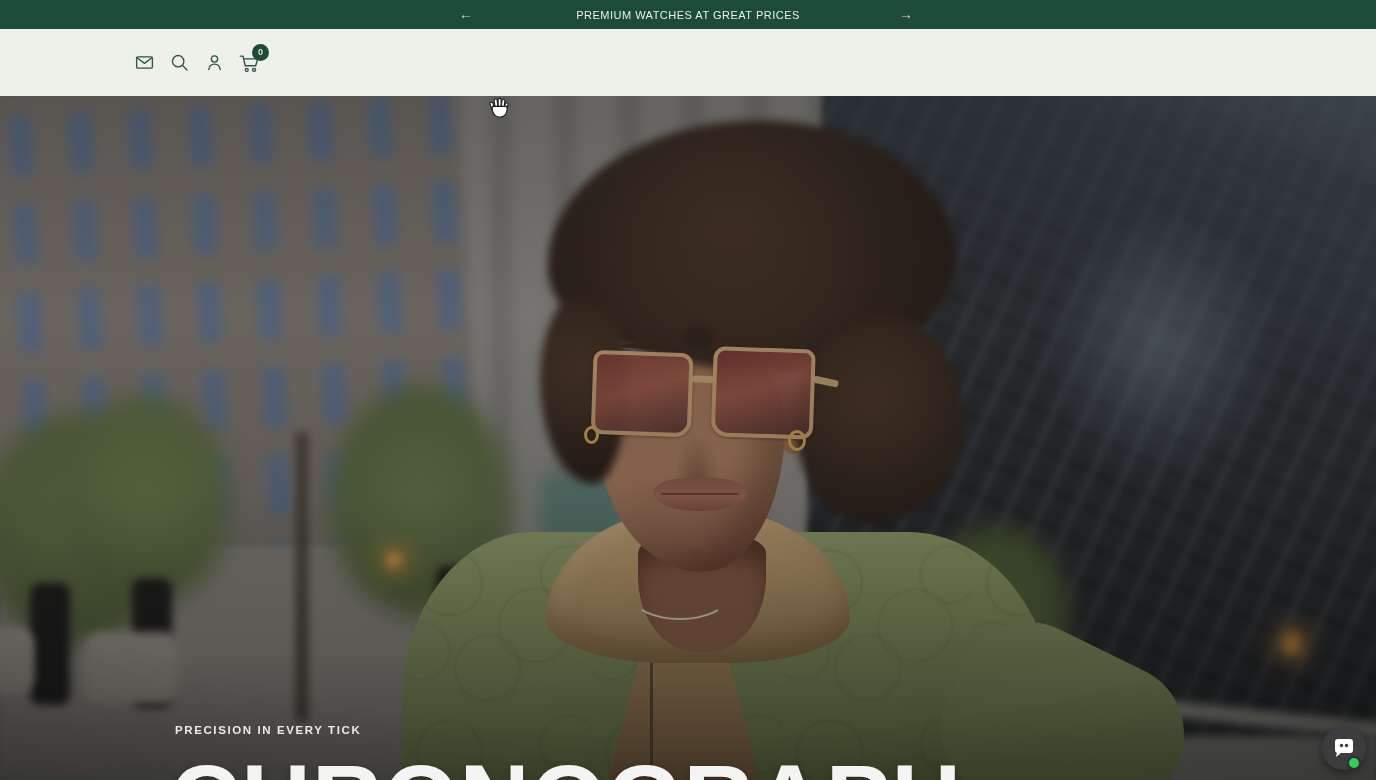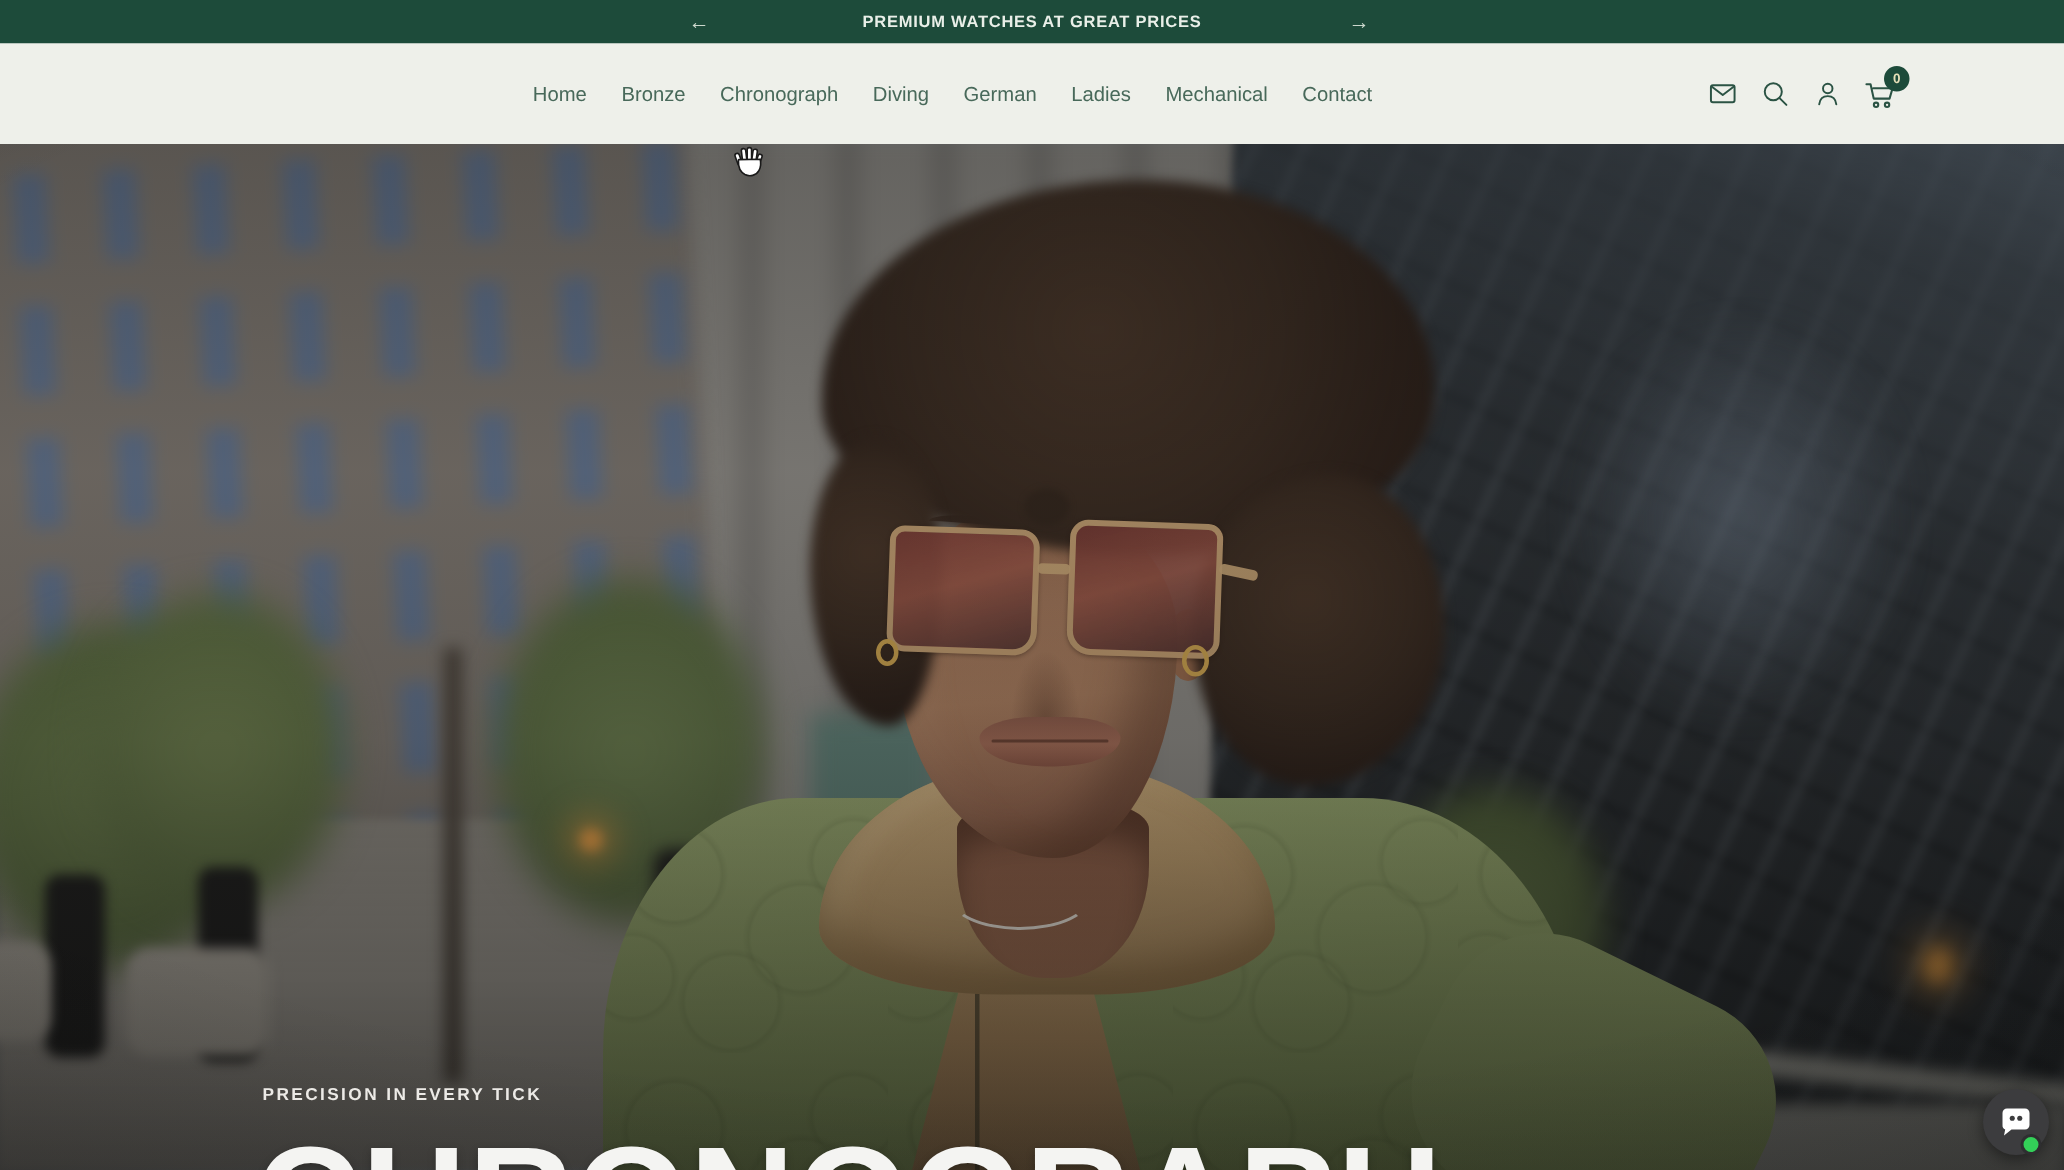--- a/index.html
+++ b/index.html
@@ -2,21 +2,21 @@
 <html><head>
 <meta charset="utf-8">
 <style>
   * { margin:0; padding:0; box-sizing:border-box; }
   html,body { width:1376px; height:780px; overflow:hidden; background:#222; }
   body { font-family:"Liberation Sans", sans-serif; }
   .page { position:relative; width:1376px; height:780px; overflow:hidden; background:#eef0ea; }
 
   
   .announcement { position:relative; height:29px; background:#1d4b3a; display:flex; align-items:center; justify-content:center; }
-  .announcement .ann-text { color:#e9efe8; font-size:11px; letter-spacing:.5px; font-weight:700; }
+  .announcement .ann-text { color:#e9efe8; font-size:11px; letter-spacing:.5px; font-weight:400; }
   .ann-arrow { position:absolute; top:0; height:29px; width:30px; background:none; border:none; color:#ccd8cd; font-size:14px; line-height:29px; text-align:center; cursor:pointer; padding:0; }
   .ann-prev { left:451px; }
   .ann-next { left:891px; }
 
   
   .header { position:relative; height:67px; background:#eef0ea; display:flex; align-items:center; padding:0 112px 0 133px; z-index:5; }
   .logo { display:flex; align-items:center; color:#215a41; font-weight:800; font-size:25px; letter-spacing:-.5px; cursor:pointer; }
   .logo .watch-glyph { margin:2px 1px 0 2px; }
   .main-nav { flex:1; display:flex; justify-content:center; align-items:center; gap:23px; }
   .main-nav a { text-decoration:none; color:#48695a; font-size:13.5px; cursor:pointer; }
@@ -157,30 +157,20 @@
 <div class="page">
 
   <div class="announcement">
     <button class="ann-arrow ann-prev">←</button>
     <span class="ann-text">PREMIUM WATCHES AT GREAT PRICES</span>
     <button class="ann-arrow ann-next">→</button>
   </div>
 
   <div class="header">
 
-    <nav class="main-nav">
-      <a>Home</a>
-      <a>Bronze</a>
-      <a>Chronograph</a>
-      <a>Diving</a>
-      <a>German</a>
-      <a>Ladies</a>
-      <a>Mechanical</a>
-      <a>Contact</a>
-    </nav>
 
     <div class="header-icons">
       <button class="hicon">
         <svg width="21" height="21" viewBox="0 0 24 24">
             <rect x="3" y="5.5" width="18" height="13" rx="1.5"></rect>
             <path d="M3.5 6.5 L12 13 L20.5 6.5"></path>
           </svg>
       </button>
       <button class="hicon">
         <svg width="21" height="21" viewBox="0 0 24 24">

